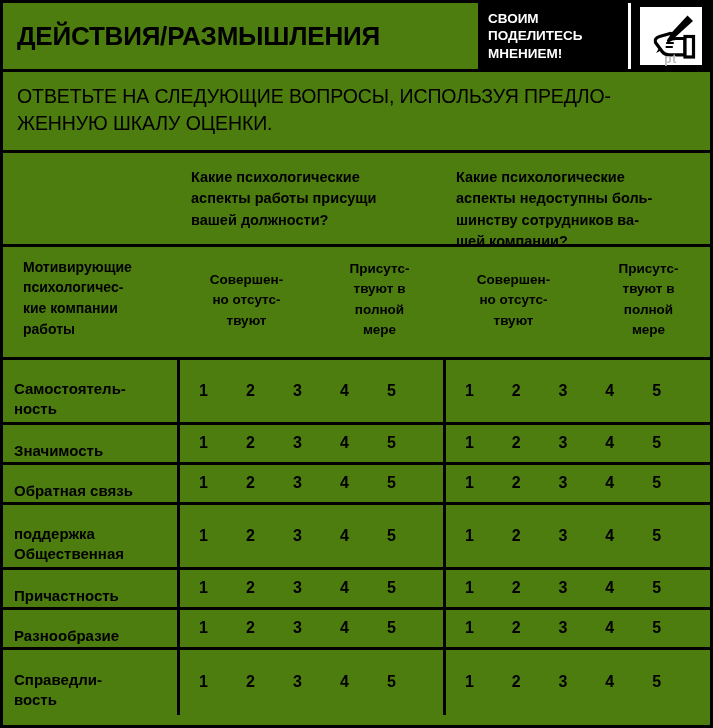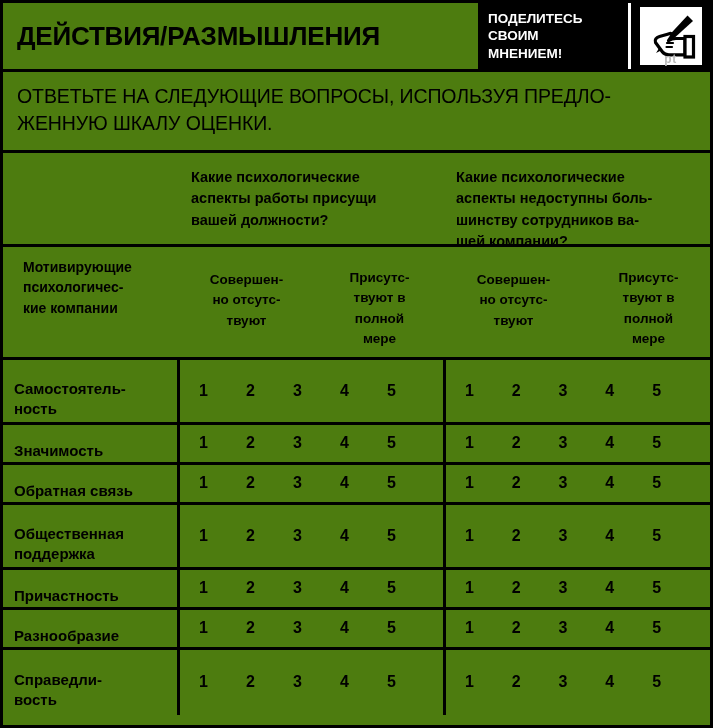--- a/index.html
+++ b/index.html
@@ -139,21 +139,21 @@
     flex-direction: column;
     justify-content: flex-start;
     align-items: center;
     text-align: center;
     font-size: 13.5px;
     font-weight: bold;
     line-height: 1.52;
     box-sizing: border-box;
   }
   .th-anchor.low { padding-top: 23px; }
-  .th-anchor.high { padding-top: 21px; }
+  .th-anchor.high { padding-top: 12px; }
   .th-anchor .line { display: block; }
 
   
   .tbody { display: block; }
   .trow {
     display: flex;
     border-bottom: 3px solid #000000;
     box-sizing: border-box;
   }
   .trow:last-child { border-bottom: none; }
@@ -197,22 +197,22 @@
 </head>
 <body>
 
 <div id="sheet">
 
   <div class="header-bar">
     <div class="header-title-zone">
       <div class="header-title">ДЕЙСТВИЯ/РАЗМЫШЛЕНИЯ</div>
     </div>
     <div class="header-black">
+      <span class="line">СВОИМ</span>
       <span class="line">ПОДЕЛИТЕСЬ</span>
-      <span class="line">СВОИМ</span>
       <span class="line">МНЕНИЕМ!</span>
     </div>
     <div class="header-badge">
       <div class="badge-inner">
         <span>
           <svg width="56" height="52" viewBox="0 0 56 52" aria-hidden="true">
 
             <path d="M44.5 5.5 L50.0 11.0 L22.0 36.5 L14.5 41.5 L18.5 33.5 Z" fill="#000000"></path>
             <path d="M16.0 38.5 L13.0 43.0 L18.0 40.5 Z" fill="#000000"></path>
 
@@ -257,20 +257,21 @@
       <span class="line">шинству сотрудников ва-</span>
       <span class="line">шей компании?</span>
     </div>
   </div>
 
   <div class="thead">
     <div class="th-rowlabel">
       <span class="line">Мотивирующие</span>
       <span class="line">психологичес-</span>
       <span class="line">кие компании</span>
+      <span class="line">работы</span>
     </div>
 
     <div class="th-group">
       <div class="th-anchor low">
         <span class="line">Совершен-</span>
         <span class="line">но отсутс-</span>
         <span class="line">твуют</span>
       </div>
       <div class="th-anchor high">
         <span class="line">Присутс-</span>
@@ -349,22 +350,22 @@
         <div class="cell-scale second">
           <span class="num">1</span>
           <span class="num">2</span>
           <span class="num">3</span>
           <span class="num">4</span>
           <span class="num">5</span>
         </div>
       </div>
       <div class="trow r-tall">
         <div class="cell-label">
+          <span class="line">поддержка</span>
           <span class="line">Общественная</span>
-          <span class="line">поддержка</span>
         </div>
         <div class="cell-scale">
           <span class="num">1</span>
           <span class="num">2</span>
           <span class="num">3</span>
           <span class="num">4</span>
           <span class="num">5</span>
         </div>
         <div class="cell-scale second">
           <span class="num">1</span>

